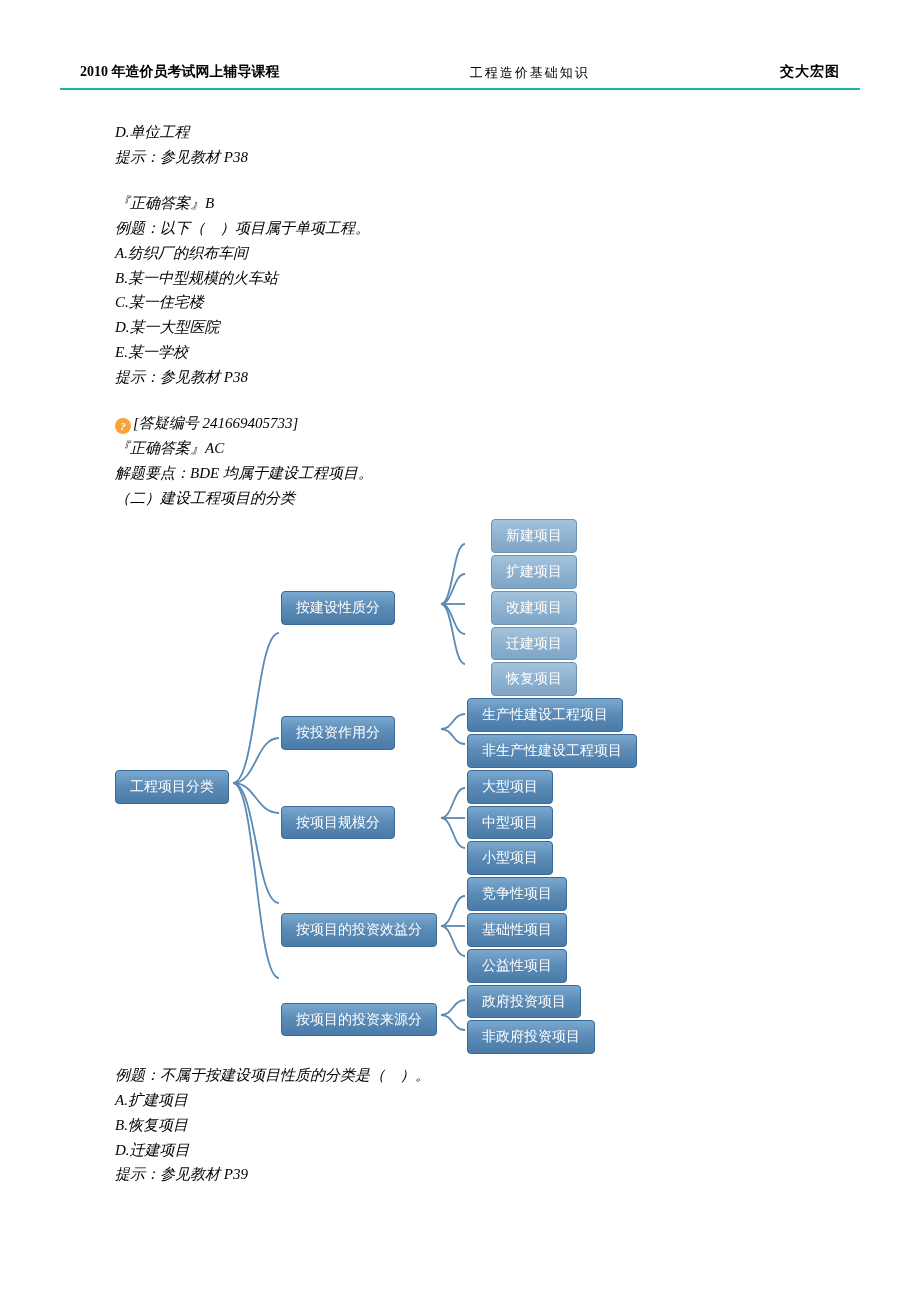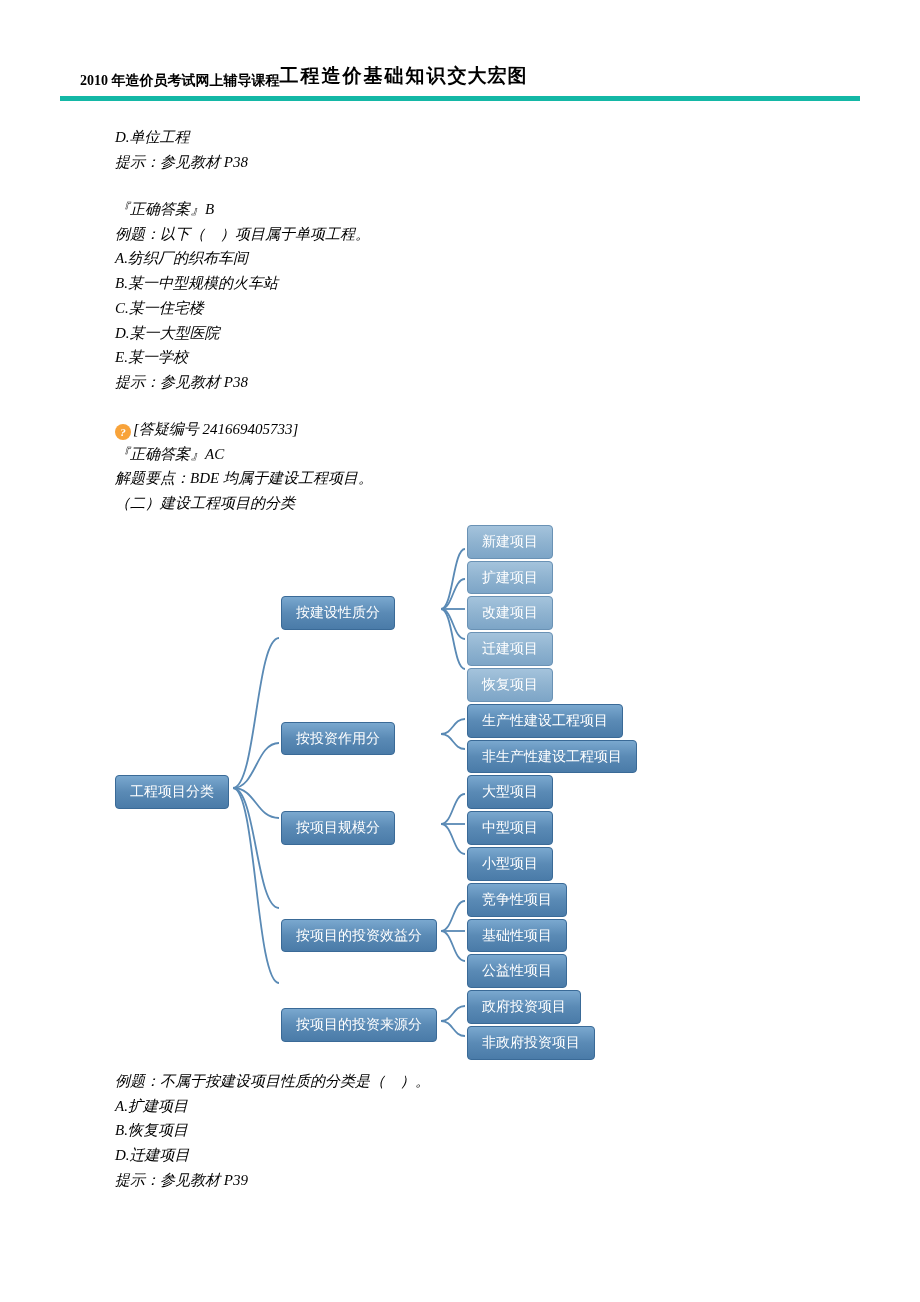--- a/index.html
+++ b/index.html
@@ -1,27 +1,27 @@
 <!DOCTYPE html>
 <html><head>
   <meta charset="utf-8">
   <style>
     * { margin: 0; padding: 0; box-sizing: border-box; }
     body { font-family: "SimSun", "宋体", serif; font-size: 15px; line-height: 1.7; background: #fff; width: 920px; margin: 0 auto; padding: 60px 0; color: #000; }
-    .page-header { display: flex; justify-content: flex-start; align-items: flex-end; border-bottom: 5px solid #14b8a6; padding: 0 20px 4px; margin: 0 60px 24px; }
+    .page-header { display: flex; justify-content: space-between; align-items: flex-end; border-bottom: 2px solid #14b8a6; padding: 0 20px 4px; margin: 0 60px 30px; }
     .header-left { font-size: 14px; font-weight: bold; }
-    .header-center { font-size: 19px; font-weight: bold; letter-spacing: 2px; }
-    .header-right { font-size: 19px; font-weight: bold; letter-spacing: 1px; }
+    .header-center { font-size: 13px; font-weight: normal; letter-spacing: 2px; }
+    .header-right { font-size: 14px; font-weight: bold; letter-spacing: 1px; }
     .content { padding: 0 115px; }
     .content p { margin: 0; line-height: 1.65; font-style: italic; }
     .spacer { height: 22px; }
     .q-icon { display: inline-flex; width: 16px; height: 16px; background: #f8a33a; border-radius: 50%; color: #fff; font-size: 11px; font-weight: bold; align-items: center; justify-content: center; vertical-align: -2px; margin-right: 2px; }
     .chart { margin: 8px 0 8px 0; }
     .node { display: inline-flex; align-items: center; color: #fff; font-size: 14px; border-radius: 4px; padding: 4px 14px; background: linear-gradient(to bottom, #7aa8cf 0%, #5a8ab5 50%, #4a7ba8 100%); border: 1px solid #3a6a97; margin: 1px 0; white-space: nowrap; }
-    .node-light { background: linear-gradient(to bottom, #a4c3dc 0%, #8fb3d0 50%, #7da5c7 100%); border-color: #6a92b5; }
+    .node-light { background: linear-gradient(to bottom, #a4c3dc 0%, #8fb3d0 50%, #7da5c7 100%); border-color: #6a92b5; margin-left: 24px; }
     table.chart-tbl { border-collapse: collapse; }
     table.chart-tbl td { vertical-align: middle; padding: 0; }
     .col-gap { width: 2px; }
   </style>
 </head>
 <body>
 
 <div class="page-header">
   <span class="header-left">2010 年造价员考试网上辅导课程</span>
   <span class="header-center">工程造价基础知识</span>

